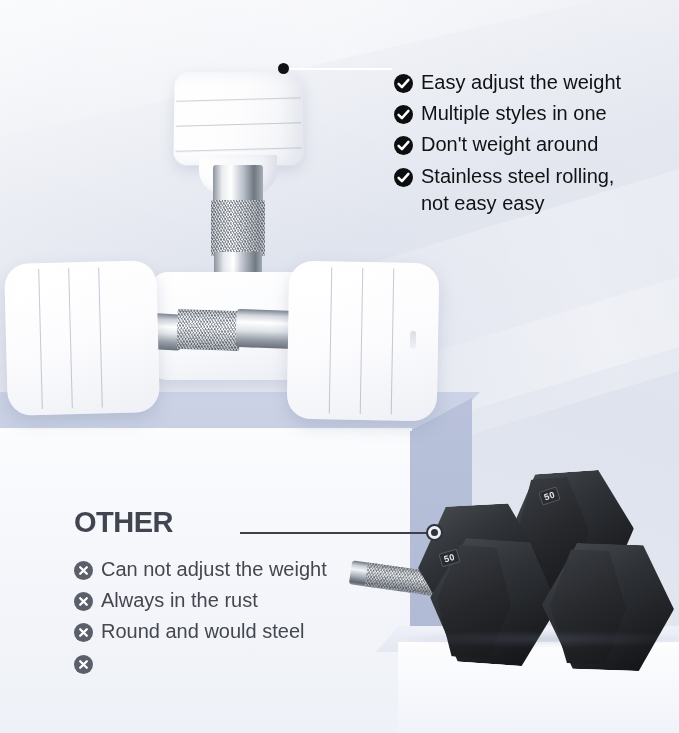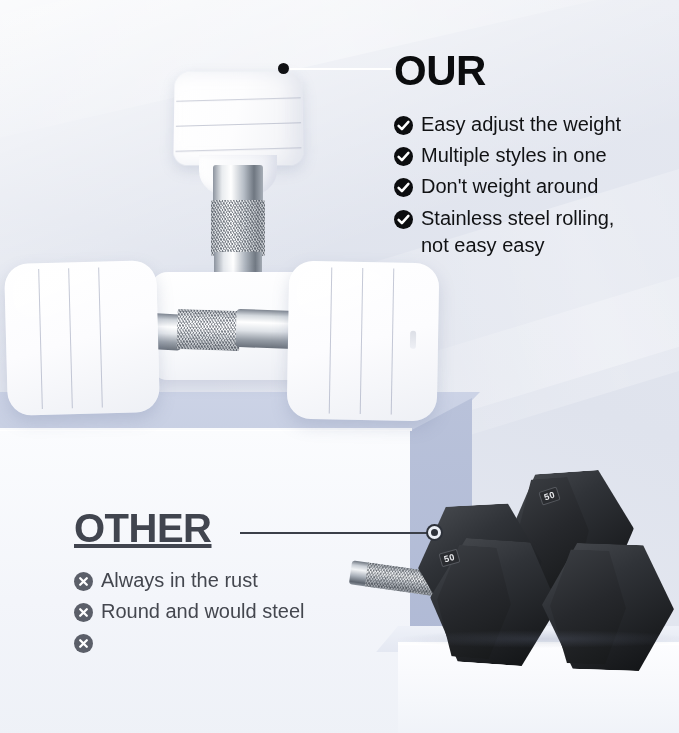--- a/index.html
+++ b/index.html
@@ -245,23 +245,22 @@
   .head {
     font-weight:bold;
     line-height:1;
     letter-spacing:-0.5px;
   }
   #our-panel .head {
     font-size:42px;
     color:#0b0c0e;
   }
   #other-panel .head {
-    font-size:40px;
+    font-size:29px;
     color:#41454f;
-    text-decoration:underline;
   }
 
   ul.feat { list-style:none; margin-top:19px; }
   ul.feat li {
     display:flex;
     align-items:flex-start;
     font-size:20px;
     line-height:1.36;
     margin-bottom:4px;
     white-space:nowrap;
@@ -387,21 +386,20 @@
 
   <div class="floor-shadow"></div>
 
   <div class="conn-line" id="our-line"></div>
   <div id="our-dot"></div>
 
   <div class="conn-line" id="other-line"></div>
   <div id="other-dot"></div>
 
   <div class="panel" id="our-panel">
-    <div class="head">OUR</div>
     <ul class="feat">
 
       <li>
         <span class="mark check">
           <svg width="19" height="19" viewBox="0 0 19 19">
             <path d="M4.6 9.8 L7.9 13.1 L14.4 5.9" stroke="#ffffff" stroke-width="2.5" fill="none" stroke-linecap="round" stroke-linejoin="round"></path>
           </svg>
         </span>
         <span class="li-text">Easy adjust the weight</span>
       </li>
@@ -436,20 +434,28 @@
         </span>
       </li>
 
     </ul>
   </div>
 
   <div class="panel" id="other-panel">
     <div class="head">OTHER</div>
     <ul class="feat">
 
+      <li>
+        <span class="mark cross">
+          <svg width="19" height="19" viewBox="0 0 19 19">
+            <path d="M6.2 6.2 L12.8 12.8 M12.8 6.2 L6.2 12.8" stroke="#ffffff" stroke-width="2.3" fill="none" stroke-linecap="round"></path>
+          </svg>
+        </span>
+        <span class="li-text">Can not adjust the weight</span>
+      </li>
 
       <li>
         <span class="mark cross">
           <svg width="19" height="19" viewBox="0 0 19 19">
             <path d="M6.2 6.2 L12.8 12.8 M12.8 6.2 L6.2 12.8" stroke="#ffffff" stroke-width="2.3" fill="none" stroke-linecap="round"></path>
           </svg>
         </span>
         <span class="li-text">Always in the rust</span>
       </li>
 

